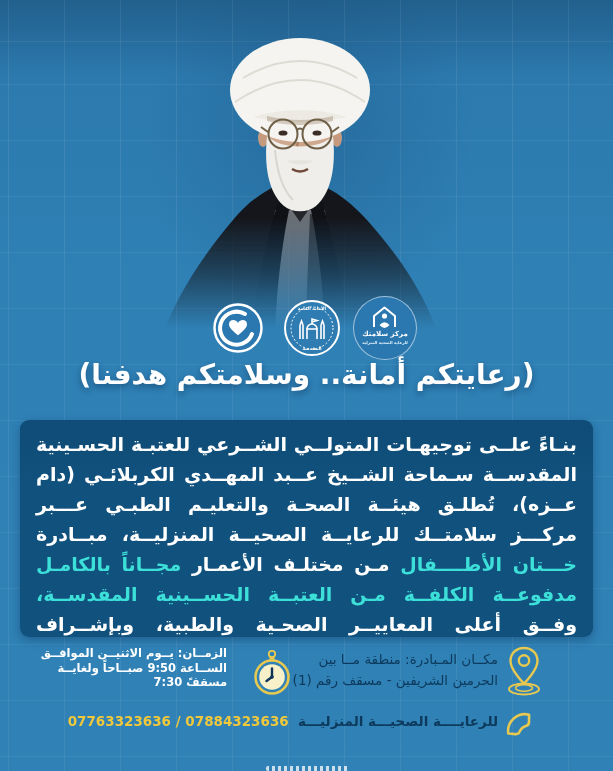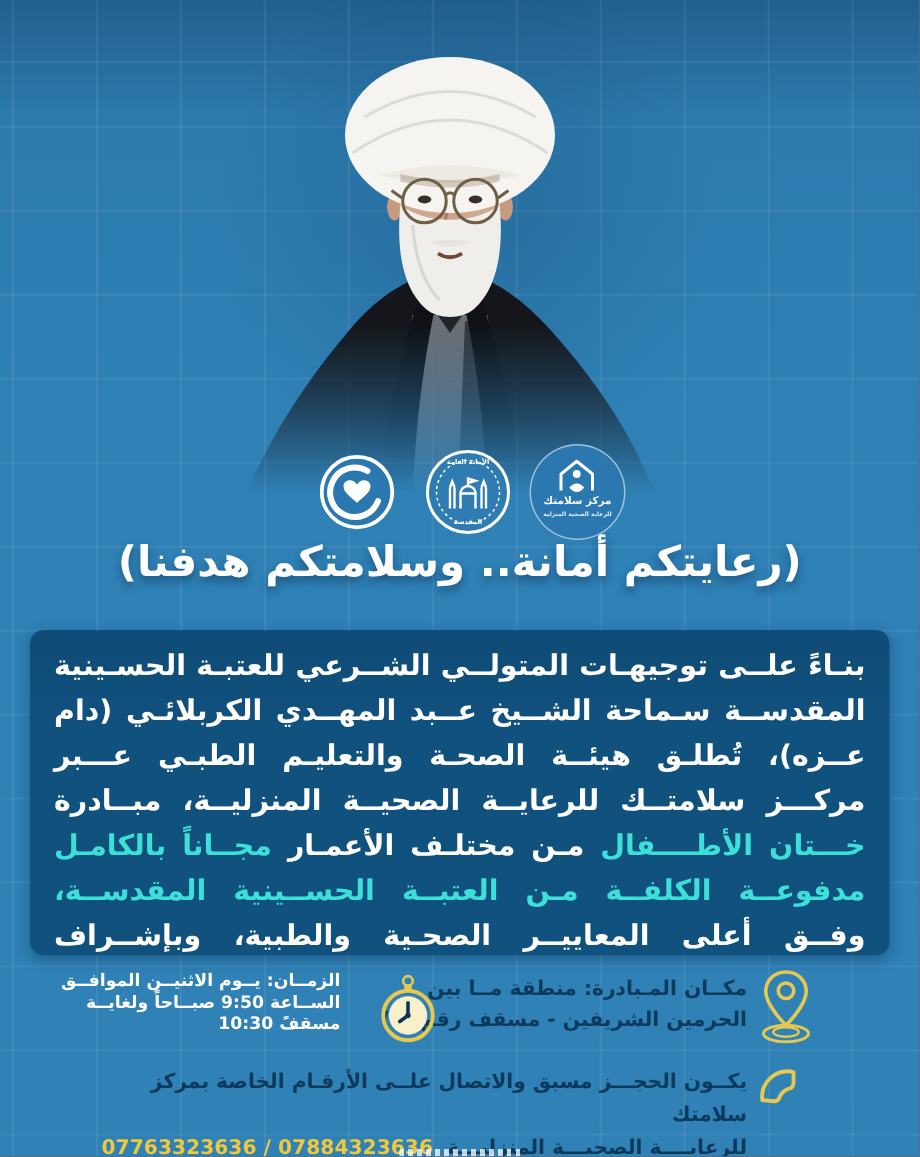--- a/index.html
+++ b/index.html
@@ -51,21 +51,21 @@
     text-align:justify;
   }
   .hl{color:#3ddfd9;}
   .info{position:absolute;inset:0;z-index:3;color:#0d3a5c;}
   .icon{position:absolute;}
   .pin-icon{left:501px;top:643px;}
   .clock-icon{left:250px;top:646px;}
   .phone-icon{left:499px;top:704px;}
   .loc-text{
     position:absolute;right:115px;top:649px;width:260px;text-align:right;
-    font-size:13.5px;font-weight:bold;line-height:21px;color:#0d3a5c;
+    font-size:13.5px;font-weight:normal;line-height:21px;color:#0d3a5c;
   }
   .time-text{
     position:absolute;right:386px;top:646px;width:200px;text-align:right;
     font-size:11.5px;font-weight:bold;line-height:14.5px;color:#ffffff;
   }
   .book-text{
     position:absolute;right:115px;top:710px;width:435px;text-align:right;
     font-size:13.5px;font-weight:bold;line-height:22px;color:#0d3a5c;
   }
   .nums{color:#efc83c;letter-spacing:.3px;}
@@ -196,30 +196,29 @@
       <circle cx="22" cy="31" r="16.5" fill="none" stroke="#e7c850" stroke-width="2.6"></circle>
       <circle cx="22" cy="31" r="12.8" fill="#f8f0c8"></circle>
       <line x1="22" y1="31" x2="22" y2="22.5" stroke="#0e3558" stroke-width="2.4" stroke-linecap="round"></line>
       <line x1="22" y1="31" x2="16.5" y2="35" stroke="#0e3558" stroke-width="2.4" stroke-linecap="round"></line>
       <circle cx="22" cy="31" r="1.8" fill="#0e3558"></circle>
     </svg>
 
     <div class="time-text" dir="rtl">
       <div>الزمــان: يــوم الاثنيــن الموافــق</div>
       <div>الســاعة 9:50 صبــاحاً ولغايــة</div>
-      <div><span>مسقفً</span> <span dir="ltr">10:30</span></div>
+      <div><span>مسقفً</span> <span dir="ltr">7:30</span></div>
     </div>
 
     <svg class="icon phone-icon" width="50" height="52" viewBox="0 0 50 52">
       <g transform="rotate(-42 25 26)">
         <path d="M11 18 a17 17 0 0 1 28 0 l-5 5.5 q-2.3 2.3-5 .6 a10 10 0 0 0-8 0 q-2.7 1.7-5-.6 z" fill="none" stroke="#e7c850" stroke-width="2.6" stroke-linejoin="round"></path>
       </g>
     </svg>
 
     <div class="book-text" dir="rtl">
-      <div>يكــون الحجـــز مسبق والاتصال علــى الأرقـام الخاصة بمركز سلامتك</div>
       <div><span>للرعايــــة الصحيـــة المنزليـــة</span>&nbsp;&nbsp;<span class="nums" dir="ltr">07763323636 / 07884323636</span></div>
     </div>
   </div>
 
   <div class="footer-partial"></div>
 
 </div>
 
 </body></html>

